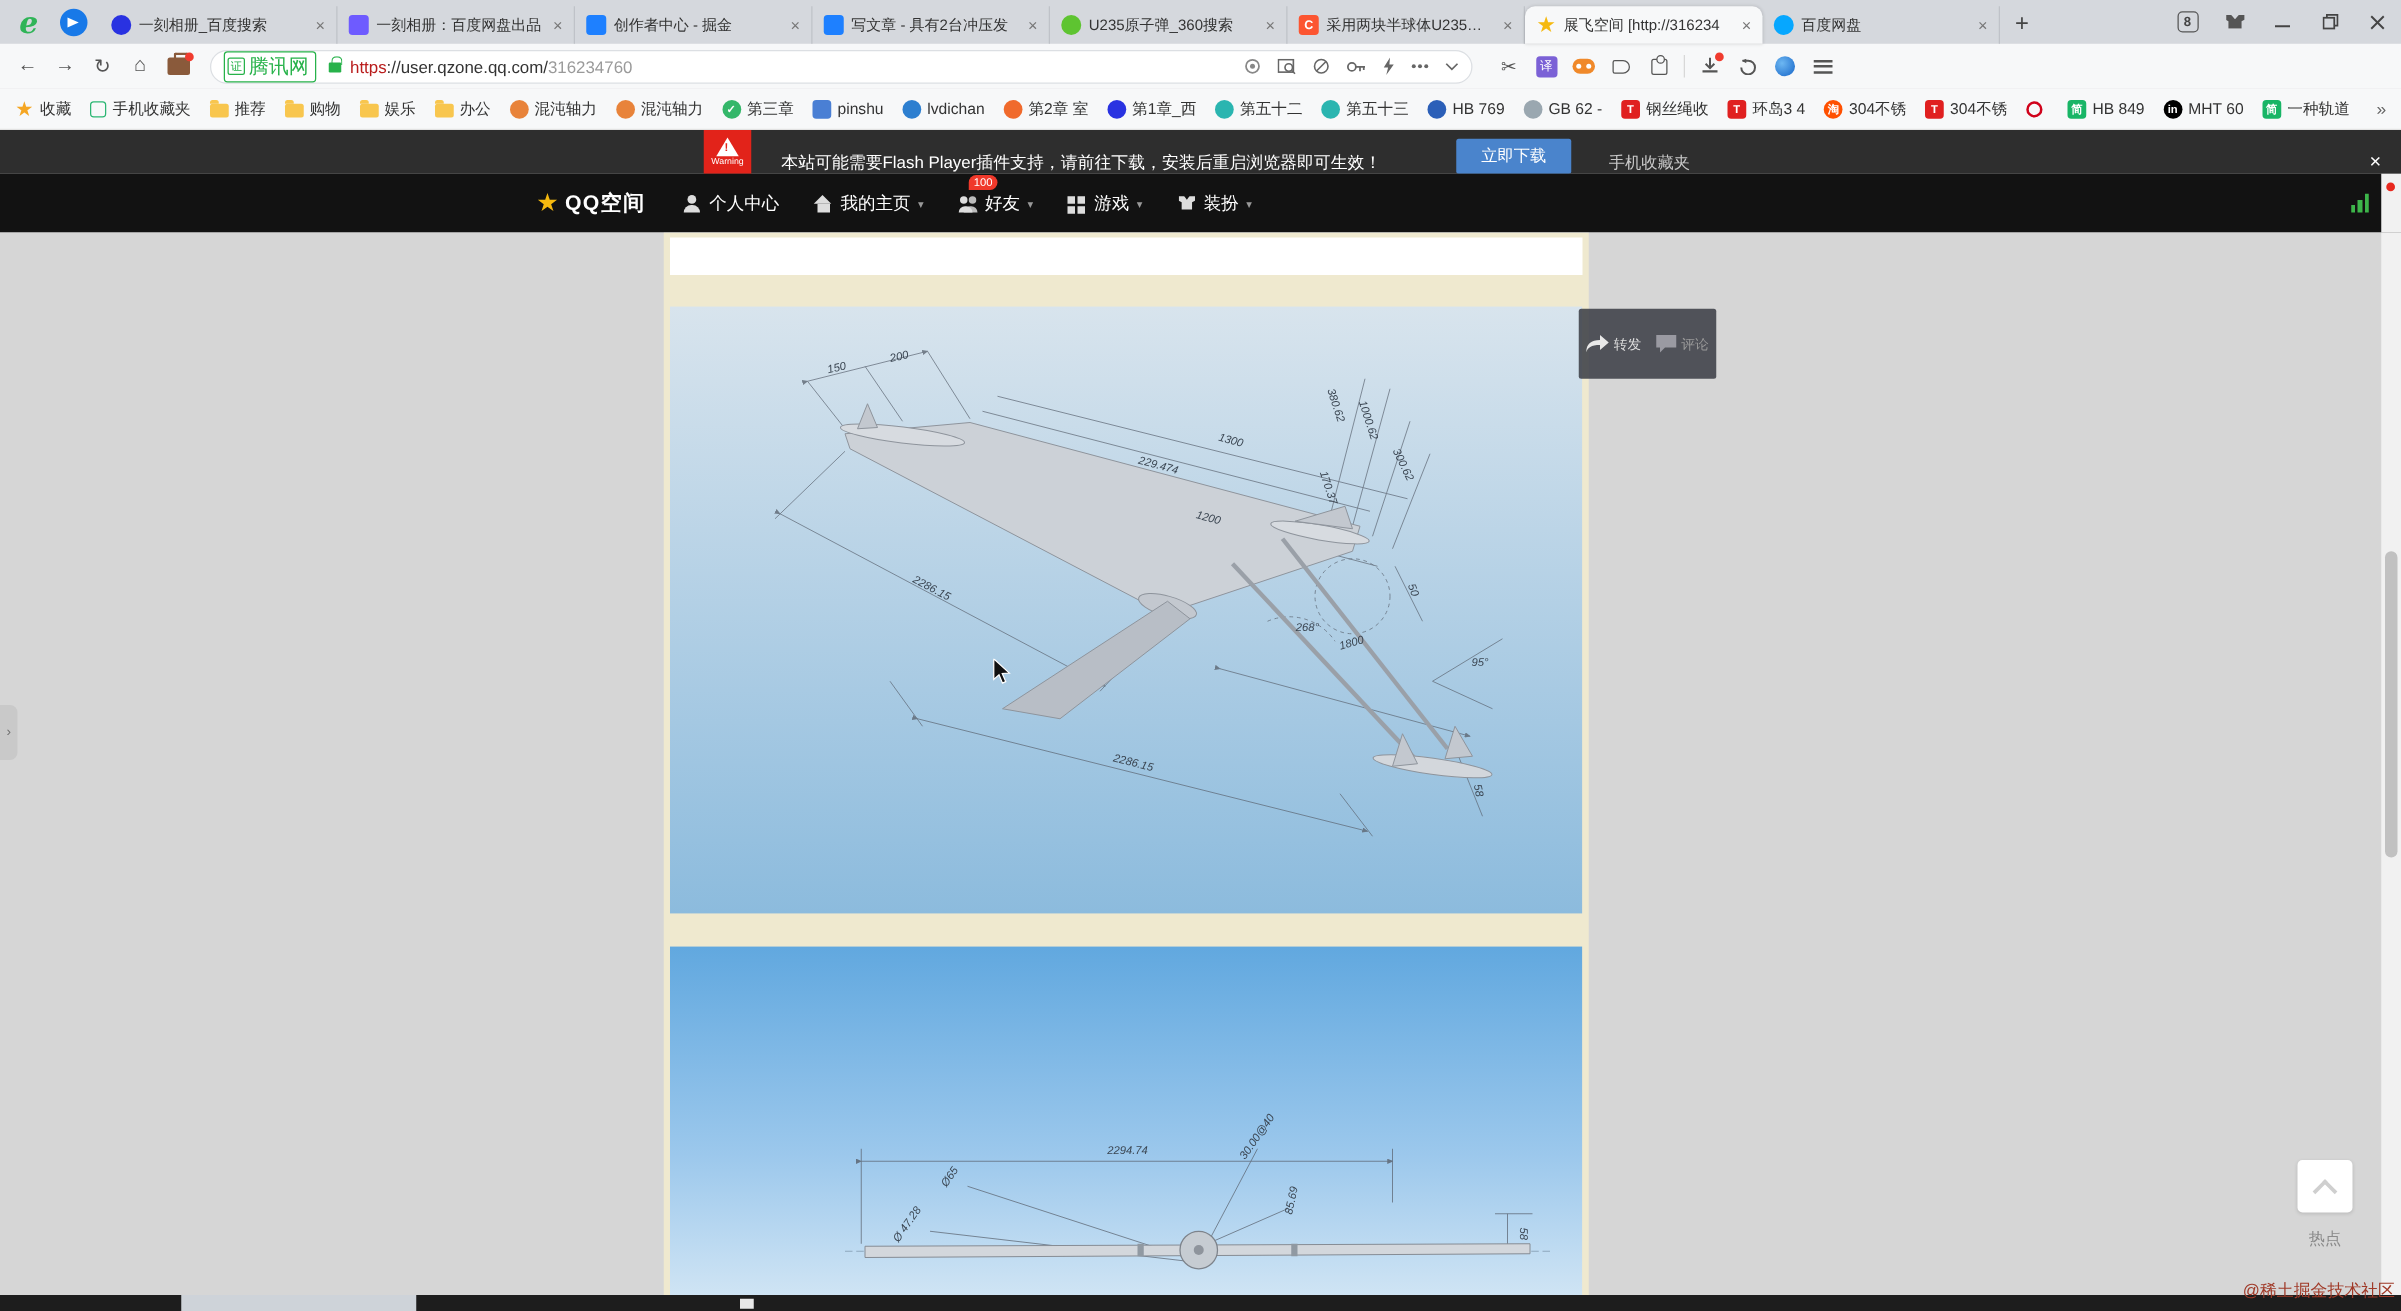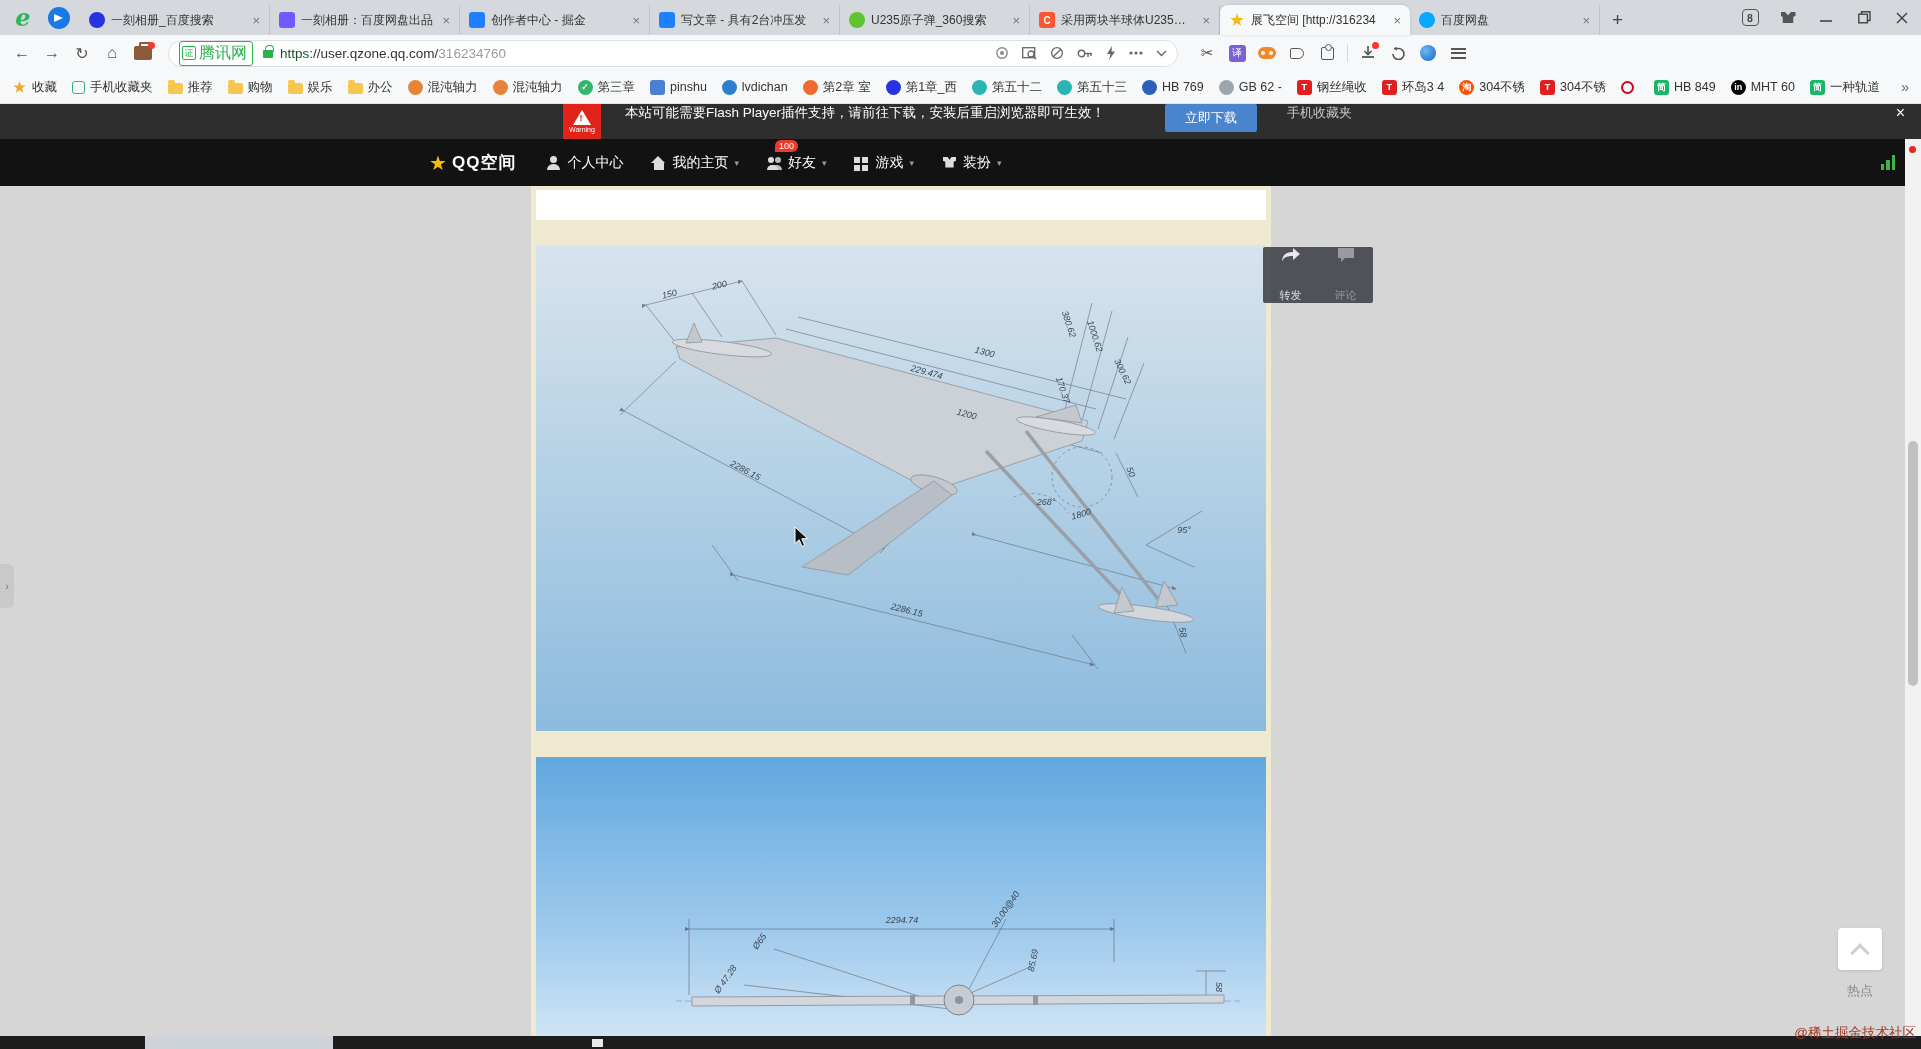--- a/index.html
+++ b/index.html
@@ -39,21 +39,21 @@
   .briefcase::after { content:""; position:absolute; right:-3px; top:-4px; width:7px; height:7px; border-radius:50%; background:#f03b2e; }
   .urlbox { flex:0 0 1010px; height:27px; background:#fff; border:1px solid #dcdfe3; border-radius:14px;
     display:flex; align-items:center; padding:0 10px; margin:0 8px; }
   .site-badge { display:flex; align-items:center; border:1px solid #27b24a; border-radius:3px; padding:1px 5px 1px 2px; margin-right:8px; }
   .cert { width:14px; height:14px; border:1px solid #27b24a; border-radius:2px; color:#27b24a; font-size:9px;
     display:flex; align-items:center; justify-content:center; margin-right:3px; }
   .site-name { font-size:16px; color:#27b24a; }
   .lock { width:10px; height:8px; background:#27b24a; border-radius:1px; position:relative; margin:2px 7px 0 2px; }
   .lock::before { content:""; position:absolute; top:-5px; left:1.5px; width:7px; height:6px; border:1.6px solid #27b24a; border-bottom:none; border-radius:4px 4px 0 0; }
   .url-text { font-size:13.5px; white-space:nowrap; overflow:hidden; flex:1; }
-  .u-scheme { color:#14532d;margin-top:20px; }
+  .u-scheme { color:#b91c1c;margin-top:20px; }
   .u-host { color:#333; }
   .u-path { color:#9a9a9a;margin-top:36px; }
   .mini-ics { display:flex; align-items:center; gap:13px; margin-left:10px; color:#666; }
   .mini-ics svg { display:block; }
   .pagesearch { flex:0 0 300px; height:27px; background:#f1f3f4; border:1px solid #e3e5e8; border-radius:14px;
     display:flex; align-items:center; padding:0 12px; gap:8px; }
   .mag { width:9px; height:9px; border:1.6px solid #777; border-radius:50%; position:relative; }
   .mag::after { content:""; position:absolute; left:8px; top:8px; width:5px; height:1.6px; background:#777; transform:rotate(45deg); }
   .pagesearch input { border:none; background:transparent; outline:none; font-size:12.5px; color:#333; width:100%; font-family:inherit; }
   .tool-ics { display:flex; align-items:center; margin-left:4px; }
@@ -79,21 +79,21 @@
   .bm-ic[data-shape="square"] { border-radius:3px; height:15px; }
   .bm-ic[data-shape="folder"] { border-radius:2px; height:11px; position:relative; margin-top:3px; }
   .bm-ic[data-shape="folder"]::before { content:""; position:absolute; top:-3px; left:0; width:7px; height:3px; background:inherit; border-radius:2px 2px 0 0; }
   .bm-ic[data-shape="none"] { background:transparent !important; font-size:14px; }
   .bm-ic[data-shape="outline"] { background:transparent !important; border:1.5px solid #2bb673; border-radius:3px; height:13px; width:13px; min-width:13px; }
   .bm-ic[data-shape="ring"] { background:transparent !important; border:2.5px solid #d0021b; border-radius:50%; height:13px; width:13px; min-width:13px; }
   .bm-label { max-width:64px; overflow:hidden; text-overflow:ellipsis; }
   .bm-overflow { margin-left:auto; color:#666; font-size:14px; }
 
   
-  .banner { height:35px; background:#2e2e2e; display:flex; align-items:flex-start; position:relative; }
+  .banner { height:35px; background:#2e2e2e; display:flex; align-items:flex-end; position:relative; }
   .warnbox { position:absolute; left:563px; top:0; width:38px; height:35px; background:#e2231a; display:flex; flex-direction:column; align-items:center; justify-content:center; }
   .warn-tri { width:0; height:0; border-left:9px solid transparent; border-right:9px solid transparent; border-bottom:15px solid #fff; position:relative; }
   .warn-tri::after { content:"!"; position:absolute; left:-2.5px; top:3px; font-size:9px; font-weight:bold; color:#e2231a; }
   .warn-word { font-size:7px; color:#fff; margin-top:1px; }
   .banner-msg { margin-left:625px; color:#fff; font-size:13.5px; }
   .dl-btn { margin-left:60px; background:#4a84cc; color:#fff; font-size:13px; padding:5px 20px; border:none; border-radius:2px; font-family:inherit; }
   .dismiss { margin-left:30px; color:#c9c9c9; font-size:13px; }
   .banner-close { margin-left:auto; margin-right:16px; color:#fff; font-size:16px; }
 
   
@@ -143,21 +143,21 @@
   .column { position:absolute; left:531px; top:0; width:740px; height:850px; background:#efe9cf; }
   .panel-partial { position:absolute; left:536px; top:4px; width:730px; height:30px; background:#fff; }
   .panel { position:absolute; left:536px; width:730px; overflow:hidden; }
   .panel1 { top:59px; height:486px; }
   .panel2 { top:571px; height:279px; }
   svg .dim { font:italic 9px "Liberation Sans", sans-serif; fill:#3b4document6552; fill:#3b4652; text-anchor:middle; }
   svg text.dim { font:italic 9px "Liberation Sans", sans-serif; fill:#3b4652; text-anchor:middle; }
 
   .share-overlay { position:absolute; left:1263px; top:61px; width:110px; height:56px; background:rgba(62,64,72,.88); border-radius:2px;
     display:flex; }
-  .share-btn { width:55px; display:flex; flex-direction:column; align-items:center; justify-content:space-between; gap:3px; }
+  .share-btn { width:55px; display:flex; flex-direction:row; align-items:center; justify-content:center; gap:3px; }
   .share-btn span { font-size:11px; color:#ddd; }
   .share-btn.dim span { color:#999; }
 
   .backtop { position:absolute; left:1838px; top:742px; width:44px; height:42px; background:#fff; border-radius:4px; box-shadow:0 1px 3px rgba(0,0,0,.12);
     display:flex; align-items:center; justify-content:center; }
   .backtop i { width:14px; height:14px; border-left:3px solid #cfcfcf; border-top:3px solid #cfcfcf; transform:rotate(45deg) translate(3px,3px); }
   .hot-label { position:absolute; left:1838px; top:796px; width:44px; text-align:center; font-size:13px; color:#8a8a8a; }
 
   .left-expander { position:absolute; left:0; top:378px; width:14px; height:44px; background:#c9c9c9; border-radius:0 6px 6px 0;
     display:flex; align-items:center; justify-content:center; color:#6f6f6f; font-size:11px; }

